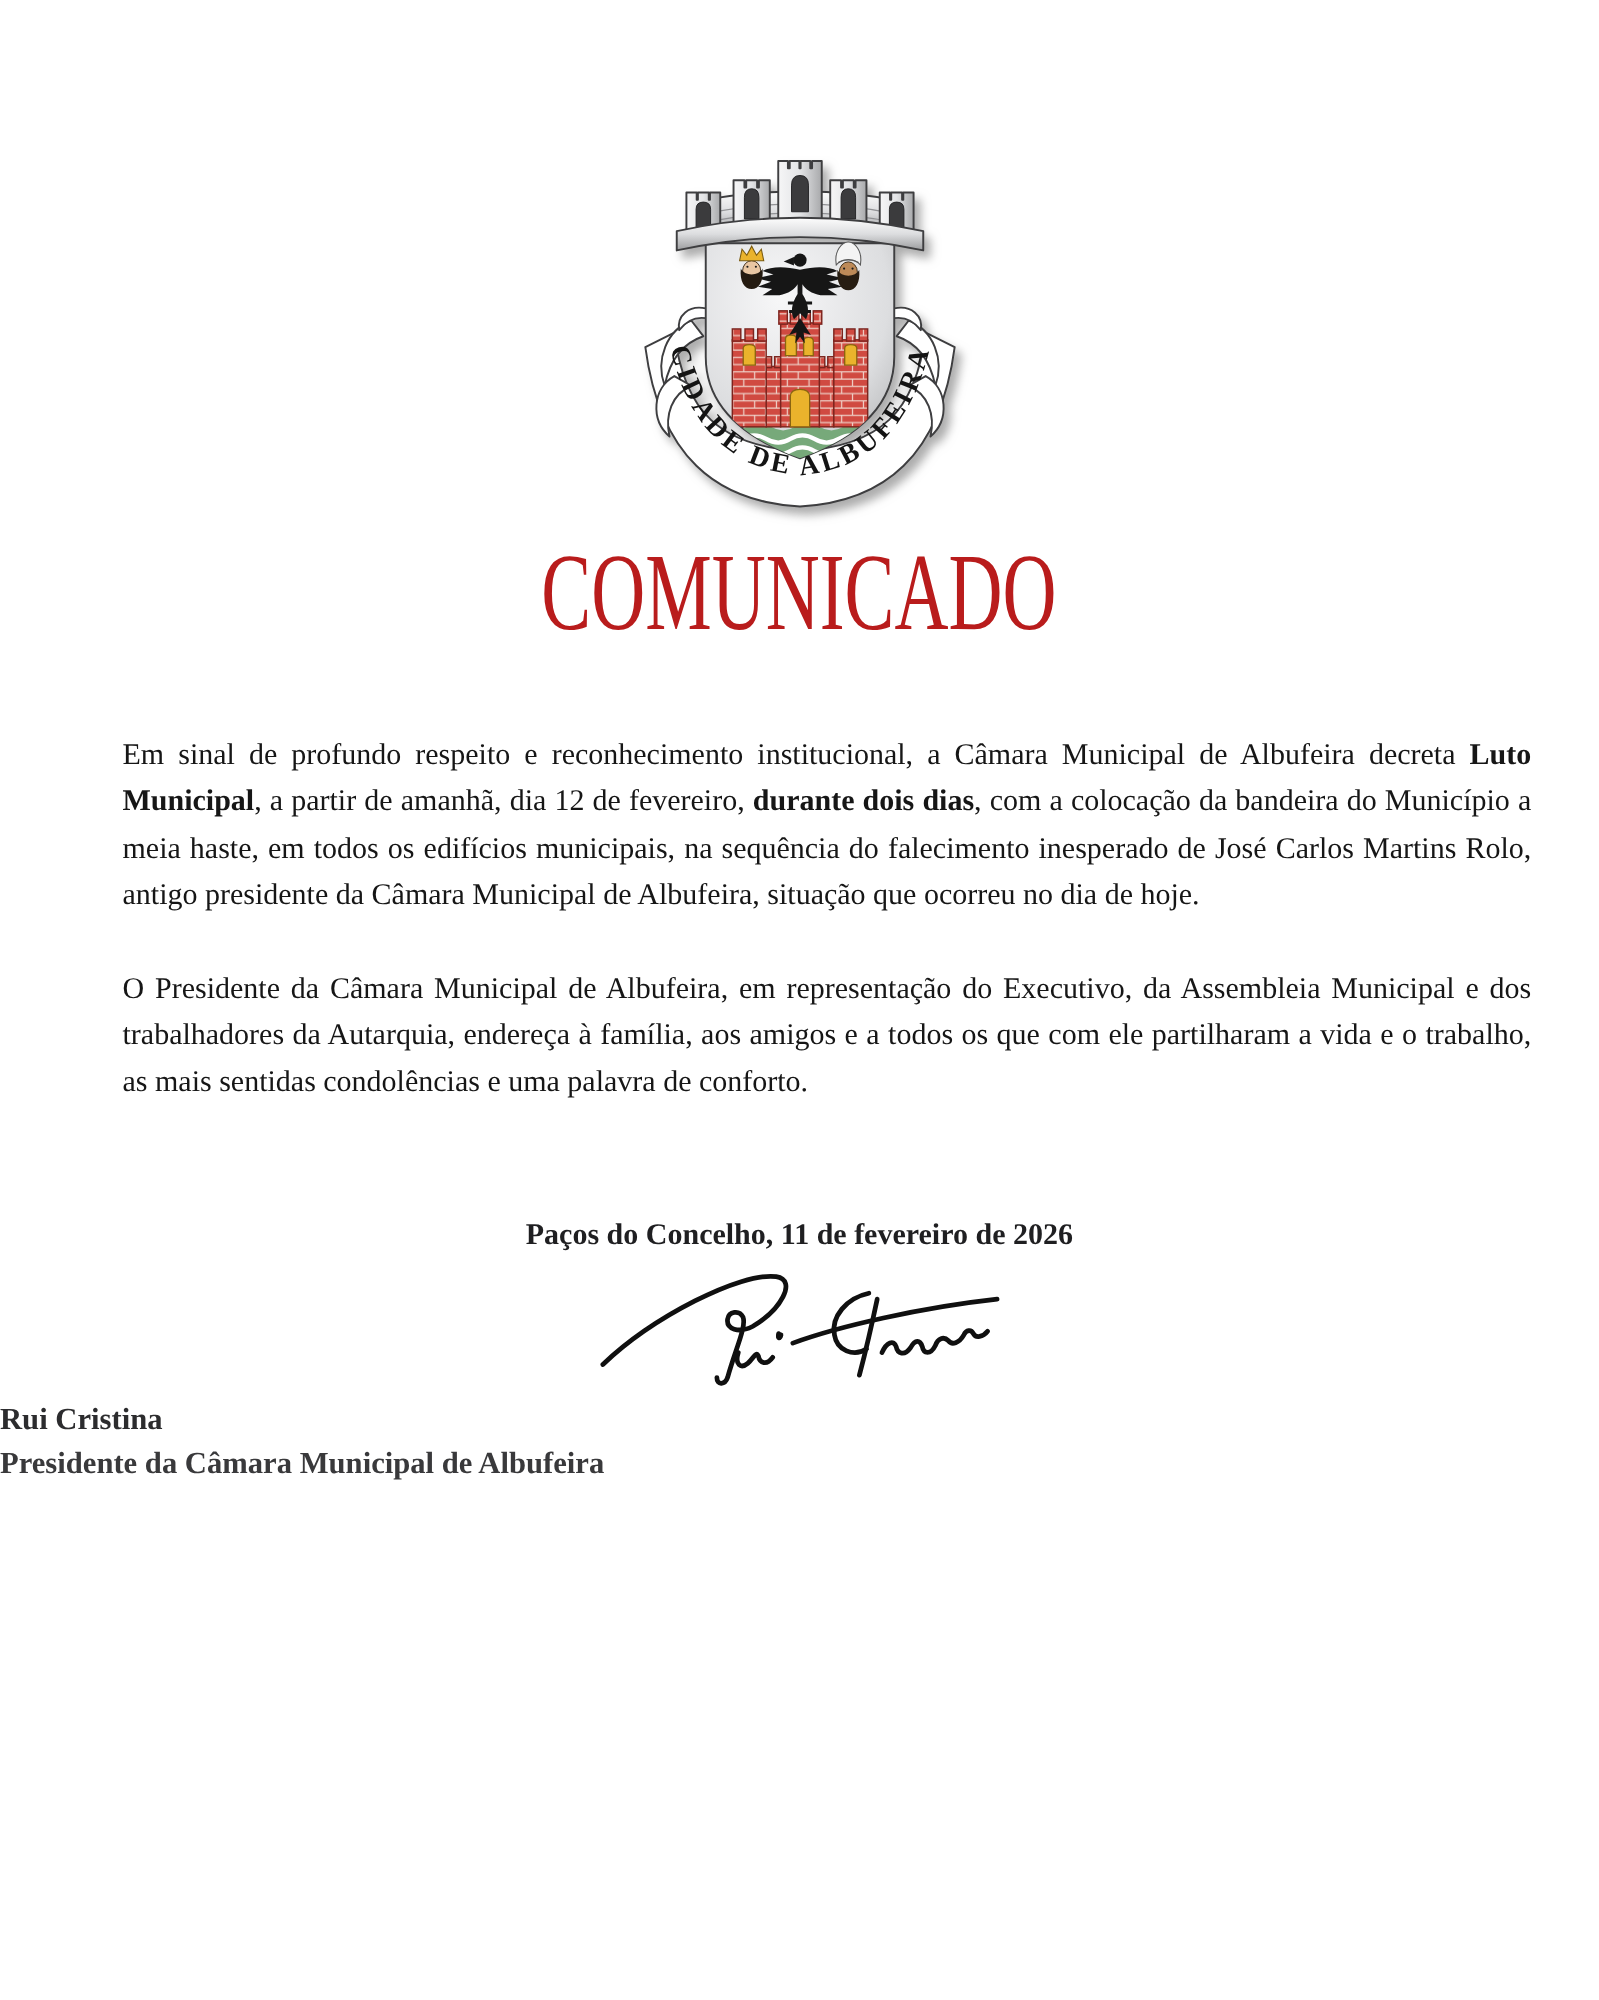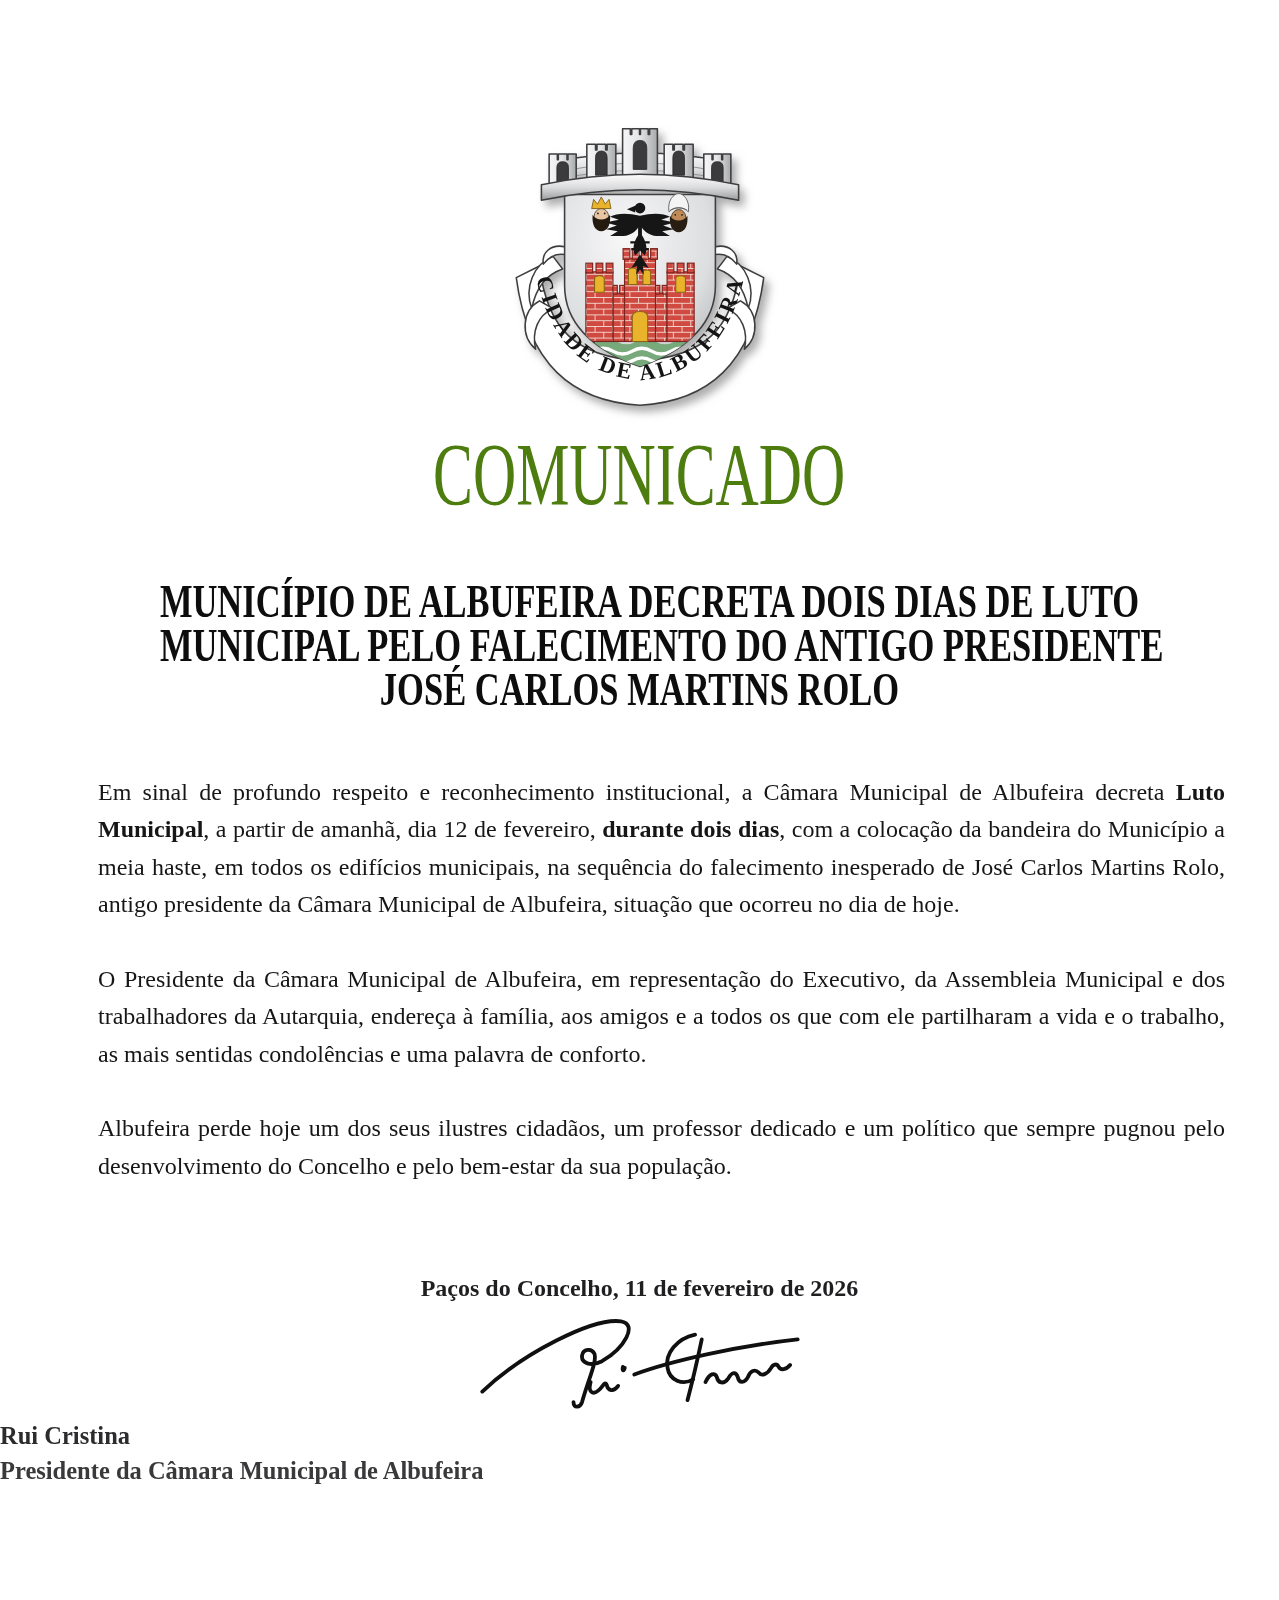--- a/index.html
+++ b/index.html
@@ -24,21 +24,21 @@
   .crest-wrap svg { display:block; width:290px; height:290px; }
   .outline { stroke:#3e3e40; stroke-width:1.6; stroke-linejoin:round; }
   .ribbon-text { font-family:"Liberation Serif","DejaVu Serif",serif; font-weight:bold; font-size:23px; letter-spacing:3px; fill:#141414; }
 
   
   .doc-title {
     margin-top: 14px;
     text-align: center;
     font-size: 88px;
     line-height: 1.1;
-    color: #4d7c0f;
+    color: #b91c1c;
     font-weight: 400;
   }
   .doc-title .squeeze { display:inline-block; transform: scaleX(0.68); white-space: nowrap; }
 
   
   .headline {
     margin-top: 56px;
     text-align: center;
     font-weight: bold;
     font-size: 46px;
@@ -204,30 +204,24 @@
       <text class="ribbon-text">
         <textPath href="#mottoPath" startOffset="50%" text-anchor="middle">CIDADE DE ALBUFEIRA</textPath>
       </text>
     </svg>
   </div>
 
   <div class="doc-title">
     <span class="squeeze">COMUNICADO</span>
   </div>
 
-  <div class="headline">
-    <span class="hl-line">MUNICÍPIO DE ALBUFEIRA DECRETA DOIS DIAS DE LUTO</span>
-    <span class="hl-line">MUNICIPAL PELO FALECIMENTO DO ANTIGO PRESIDENTE</span>
-    <span class="hl-line">JOSÉ CARLOS MARTINS ROLO</span>
-  </div>
 
   <div class="body-text">
     <p><span>Em sinal de profundo respeito e reconhecimento institucional, a Câmara Municipal de Albufeira decreta </span><span class="b">Luto Municipal</span><span>, a partir de amanhã, dia 12 de fevereiro, </span><span class="b">durante dois dias</span><span>, com a colocação da bandeira do Município a meia haste, em todos os edifícios municipais, na sequência do falecimento inesperado de José Carlos Martins Rolo, antigo presidente da Câmara Municipal de Albufeira, situação que ocorreu no dia de hoje.</span></p>
     <p><span>O Presidente da Câmara Municipal de Albufeira, em representação do Executivo, da Assembleia Municipal e dos trabalhadores da Autarquia, endereça à família, aos amigos e a todos os que com ele partilharam a vida e o trabalho, as mais sentidas condolências e uma palavra de conforto.</span></p>
-    <p><span>Albufeira perde hoje um dos seus ilustres cidadãos, um professor dedicado e um político que sempre pugnou pelo desenvolvimento do Concelho e pelo bem-estar da sua população.</span></p>
   </div>
 
   <div class="dateline">Paços do Concelho, 11 de fevereiro de 2026</div>
 
   <div class="signature-wrap">
     <svg viewBox="0 0 360 120" xmlns="http://www.w3.org/2000/svg">
       <g>
         <path class="sig-stroke" d="M14,88 C56,48 130,10 160,14 C178,17 164,42 140,56 C128,62 118,58 119,50 C120,43 129,42 132,48 C135,56 126,74 119,99 C117,105 110,106 110,99"></path>
         <path class="sig-stroke" d="M128,78 C125,88 130,92 136,87 C141,83 143,76 145,81 C146,87 152,89 157,82"></path>
         <path class="sig-stroke" d="M162,62 C161,66 163,67 164,63"></path>

